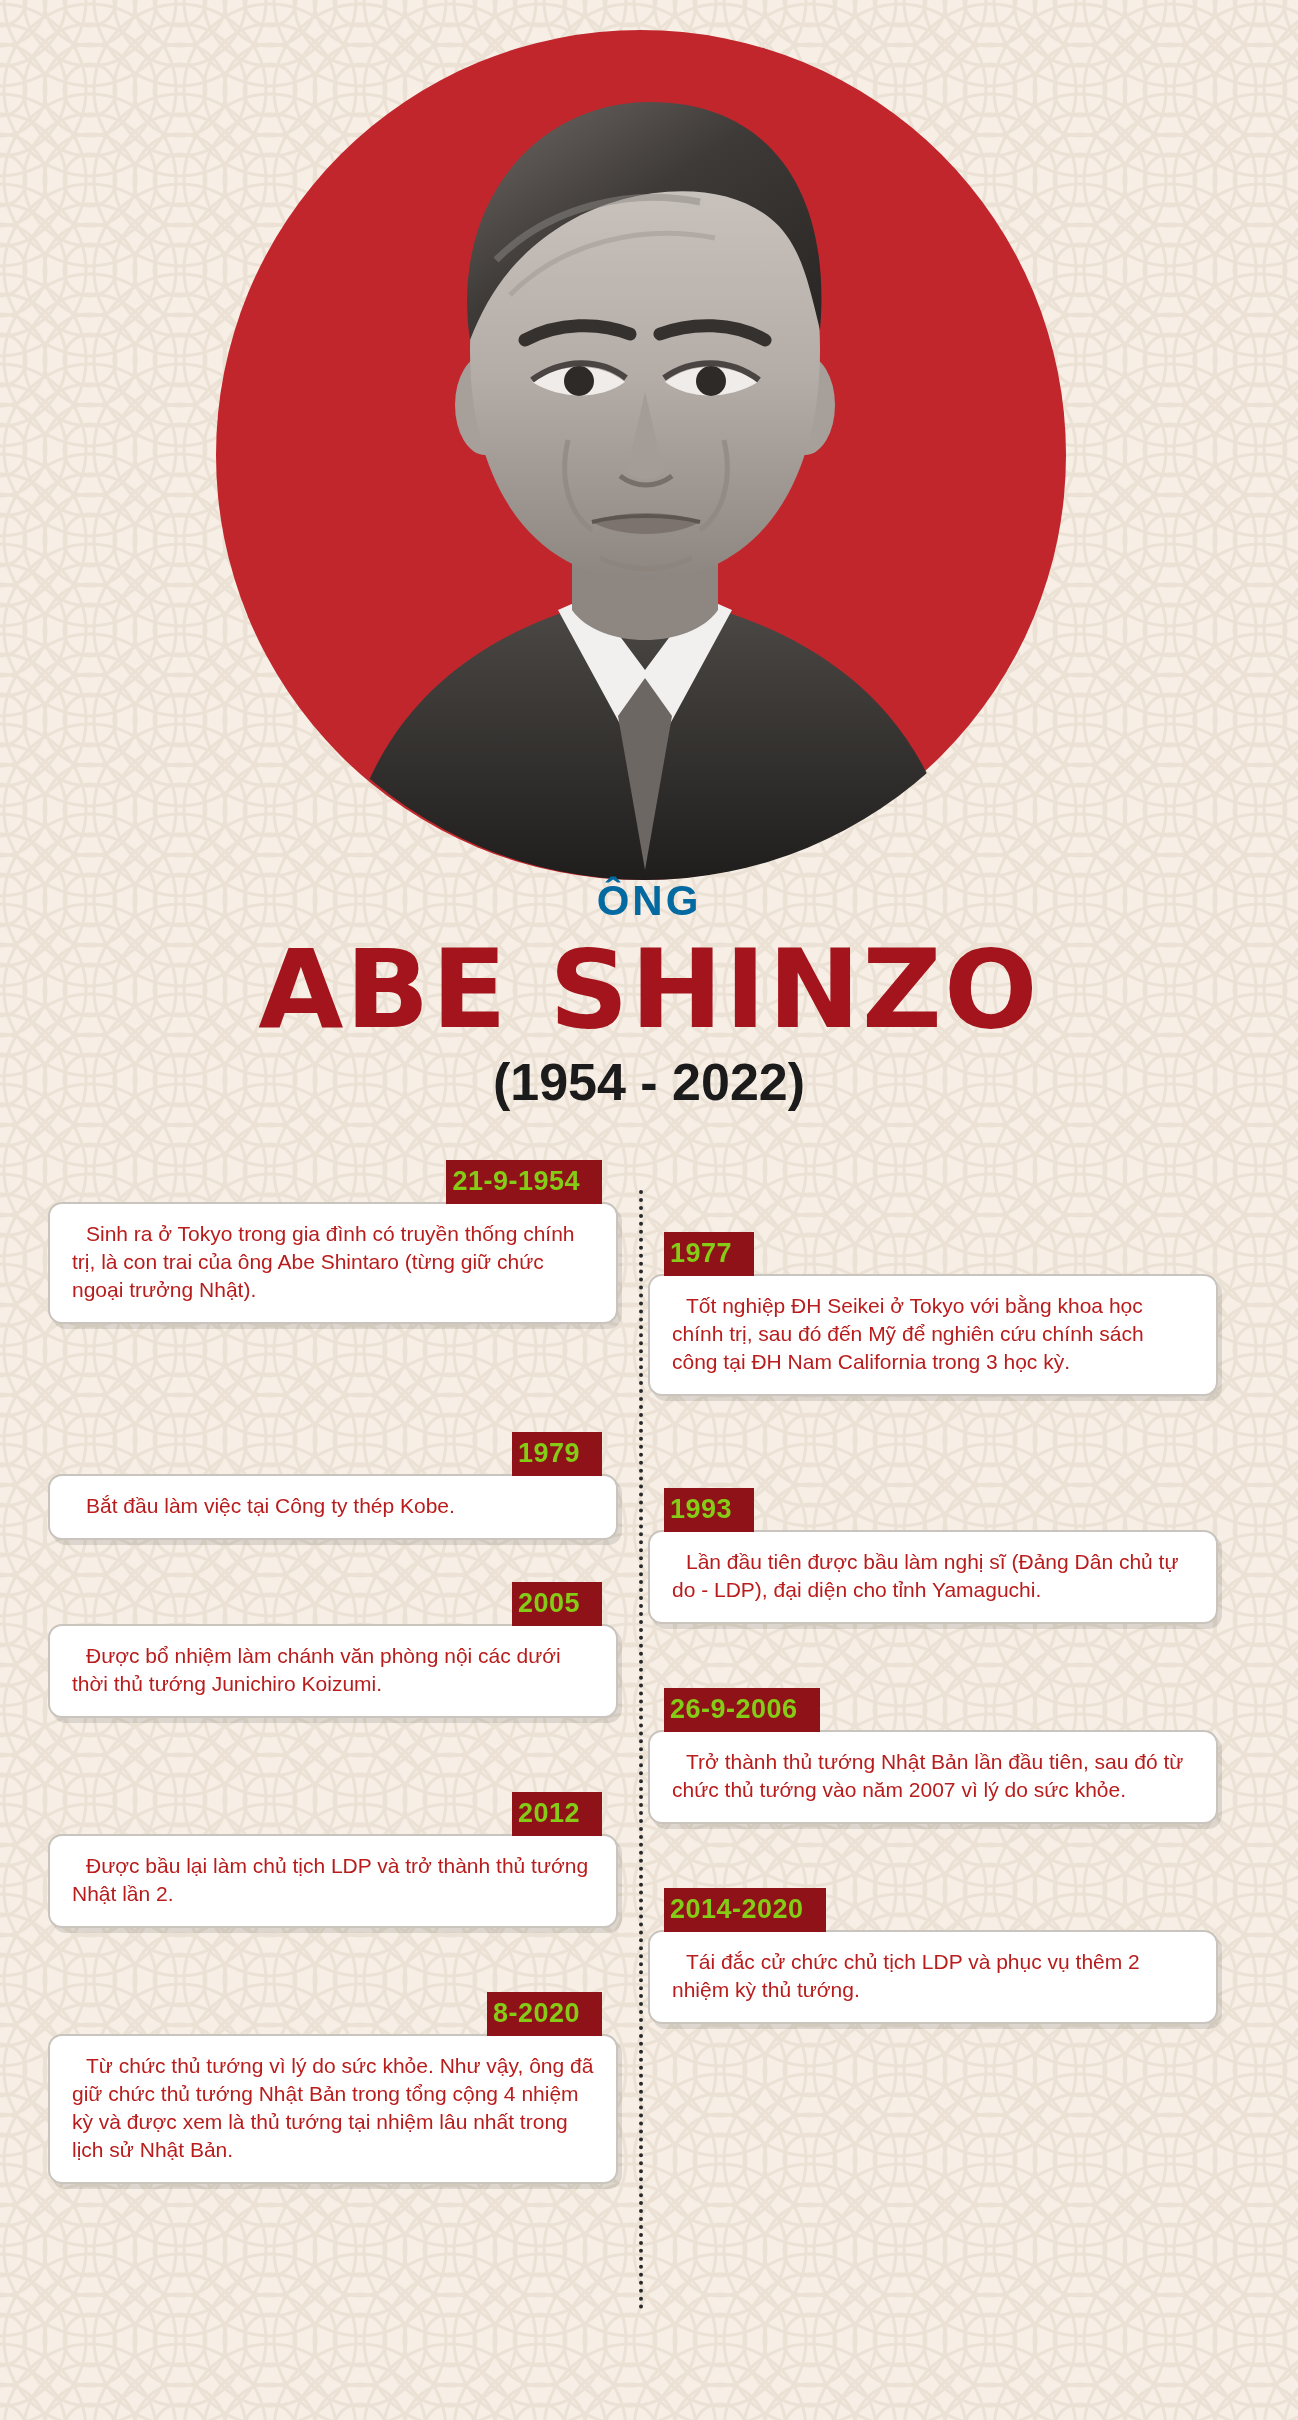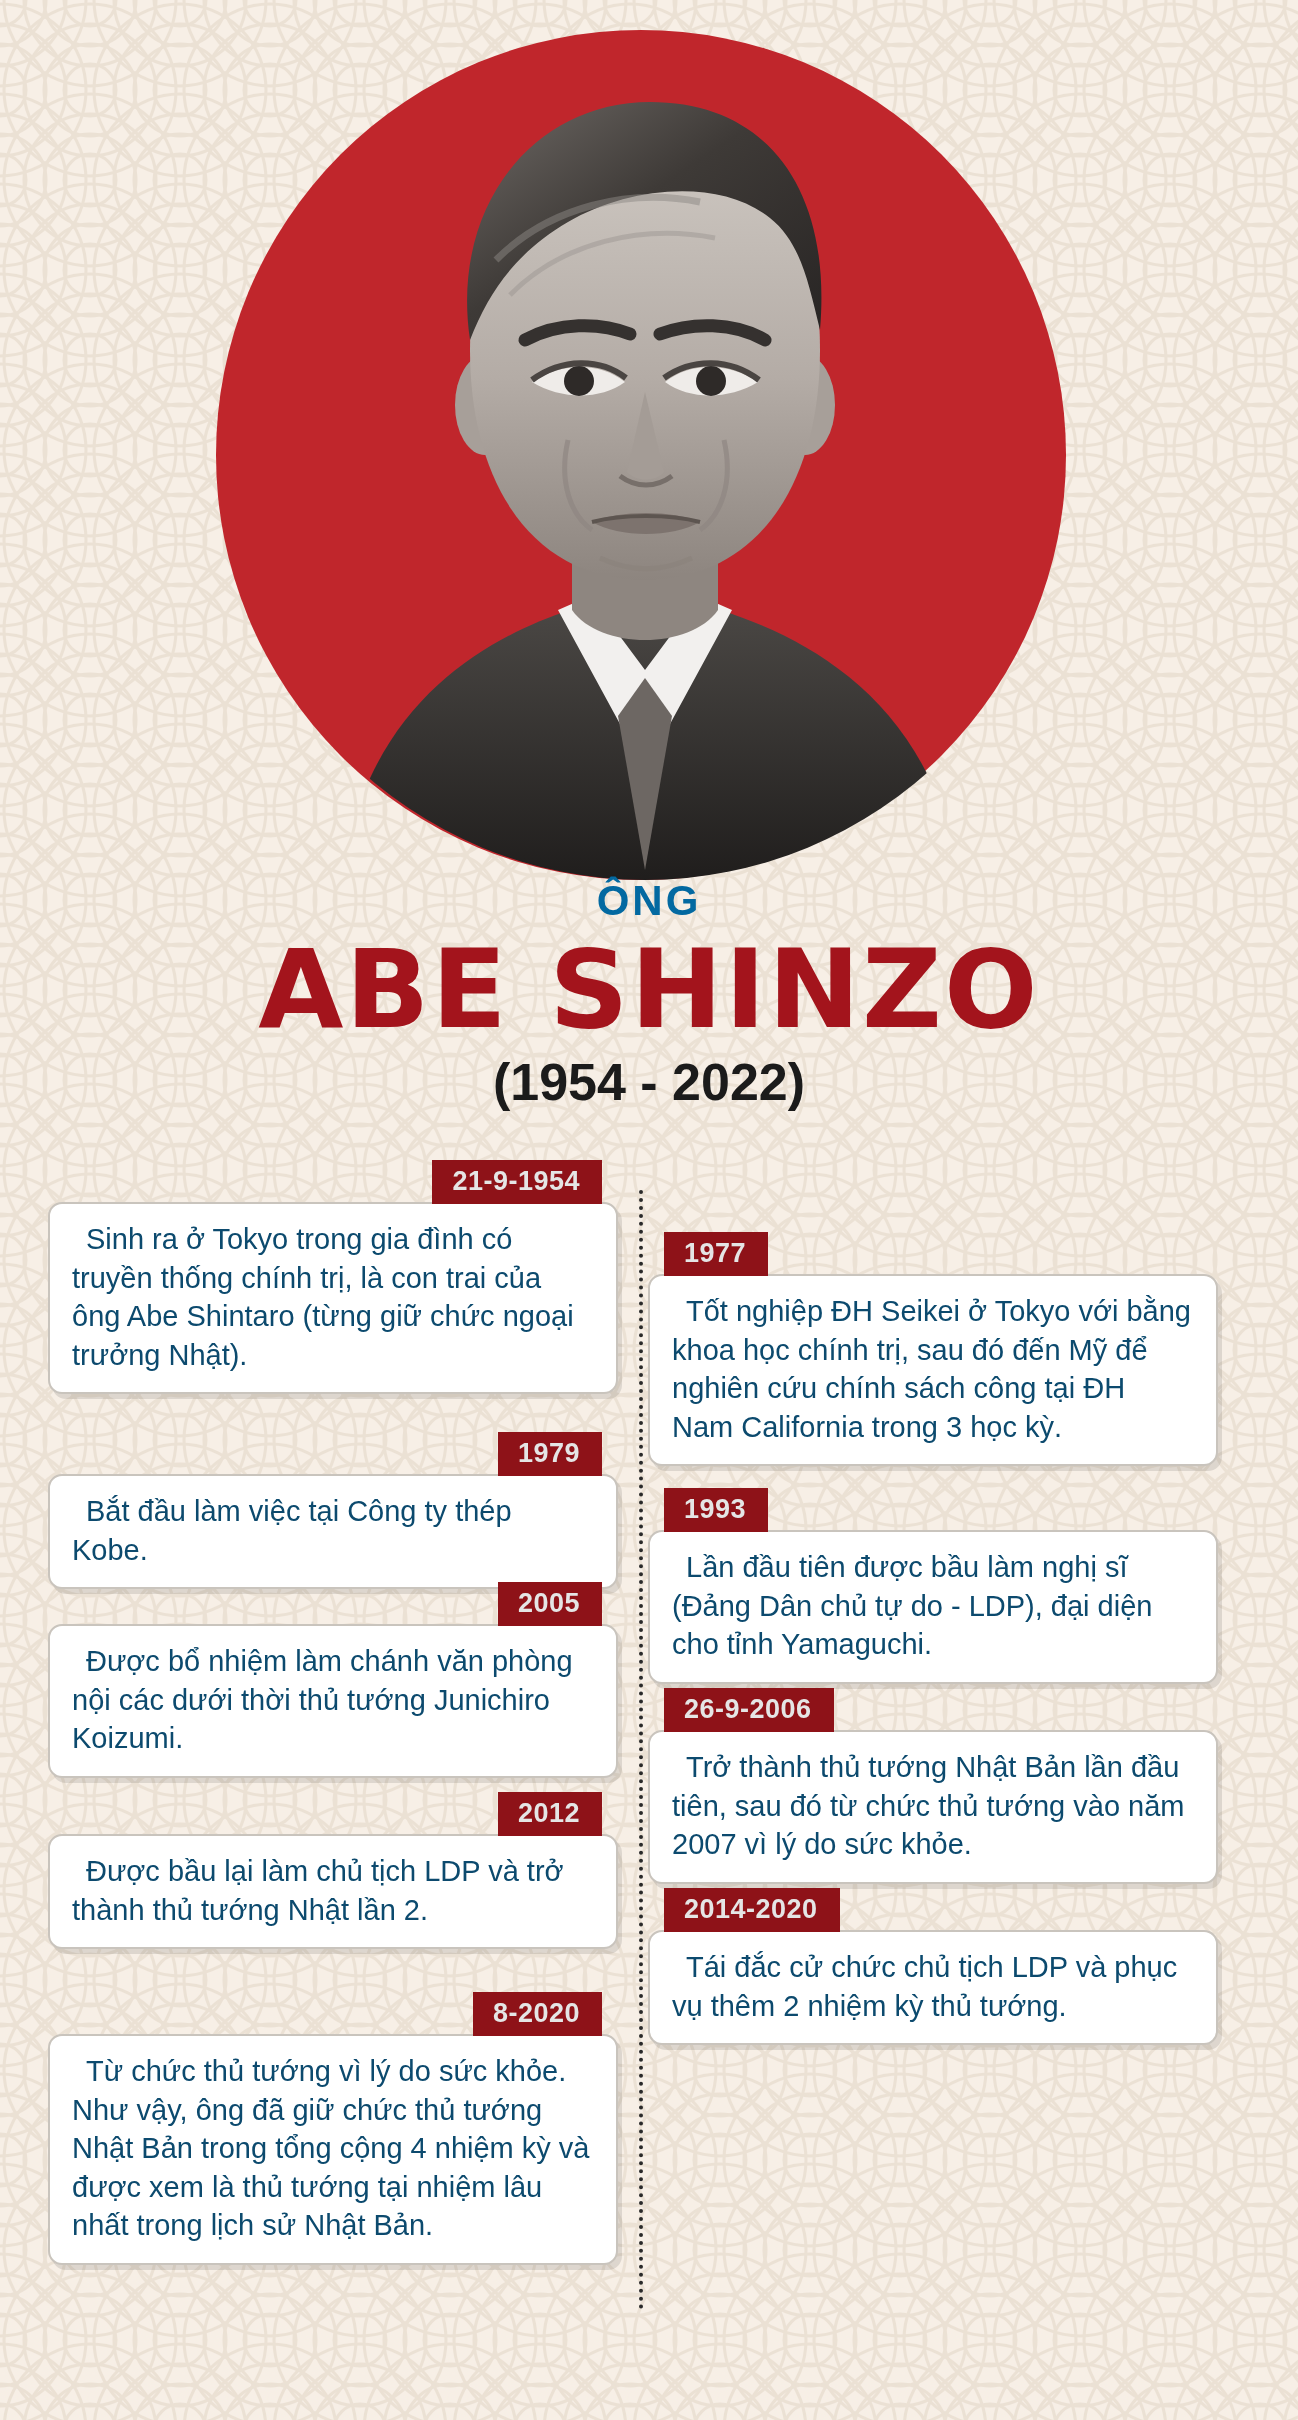--- a/index.html
+++ b/index.html
@@ -112,41 +112,41 @@
   .event {
     position: absolute;
     width: 570px;
   }
   .event.left  { left: 48px;  }
   .event.right { left: 648px; }
 
   .date-tag {
     display: inline-block;
     background: #8e1218;
-    color: #e5e5e5;
+    color: #84cc16;
     font-size: 27px;
     font-weight: bold;
-    padding: 8px 22px 9px 20px;
+    padding: 8px 22px 9px 6px;
     line-height: 1;
     letter-spacing: 0.5px;
     position: relative;
     z-index: 3;
   }
   .event.left .date-row  { text-align: right; padding-right: 16px; }
   .event.right .date-row { text-align: left;  padding-left: 16px; }
 
   .bubble {
     background: #ffffff;
     border: 2px solid #c9c4bd;
     border-radius: 14px;
     box-shadow: 4px 5px 0 rgba(0,0,0,0.10);
     padding: 16px 22px 18px 22px;
-    font-size: 29px;
+    font-size: 21px;
     line-height: 1.33;
-    color: #0c4a6e;
+    color: #b91c1c;
     margin-top: -2px;
     position: relative;
     z-index: 2;
   }
   .bubble.tinted {
     background: #e4d5d2;
   }
   .bubble p { margin: 0; text-indent: 14px; }
 </style>
 </head>

